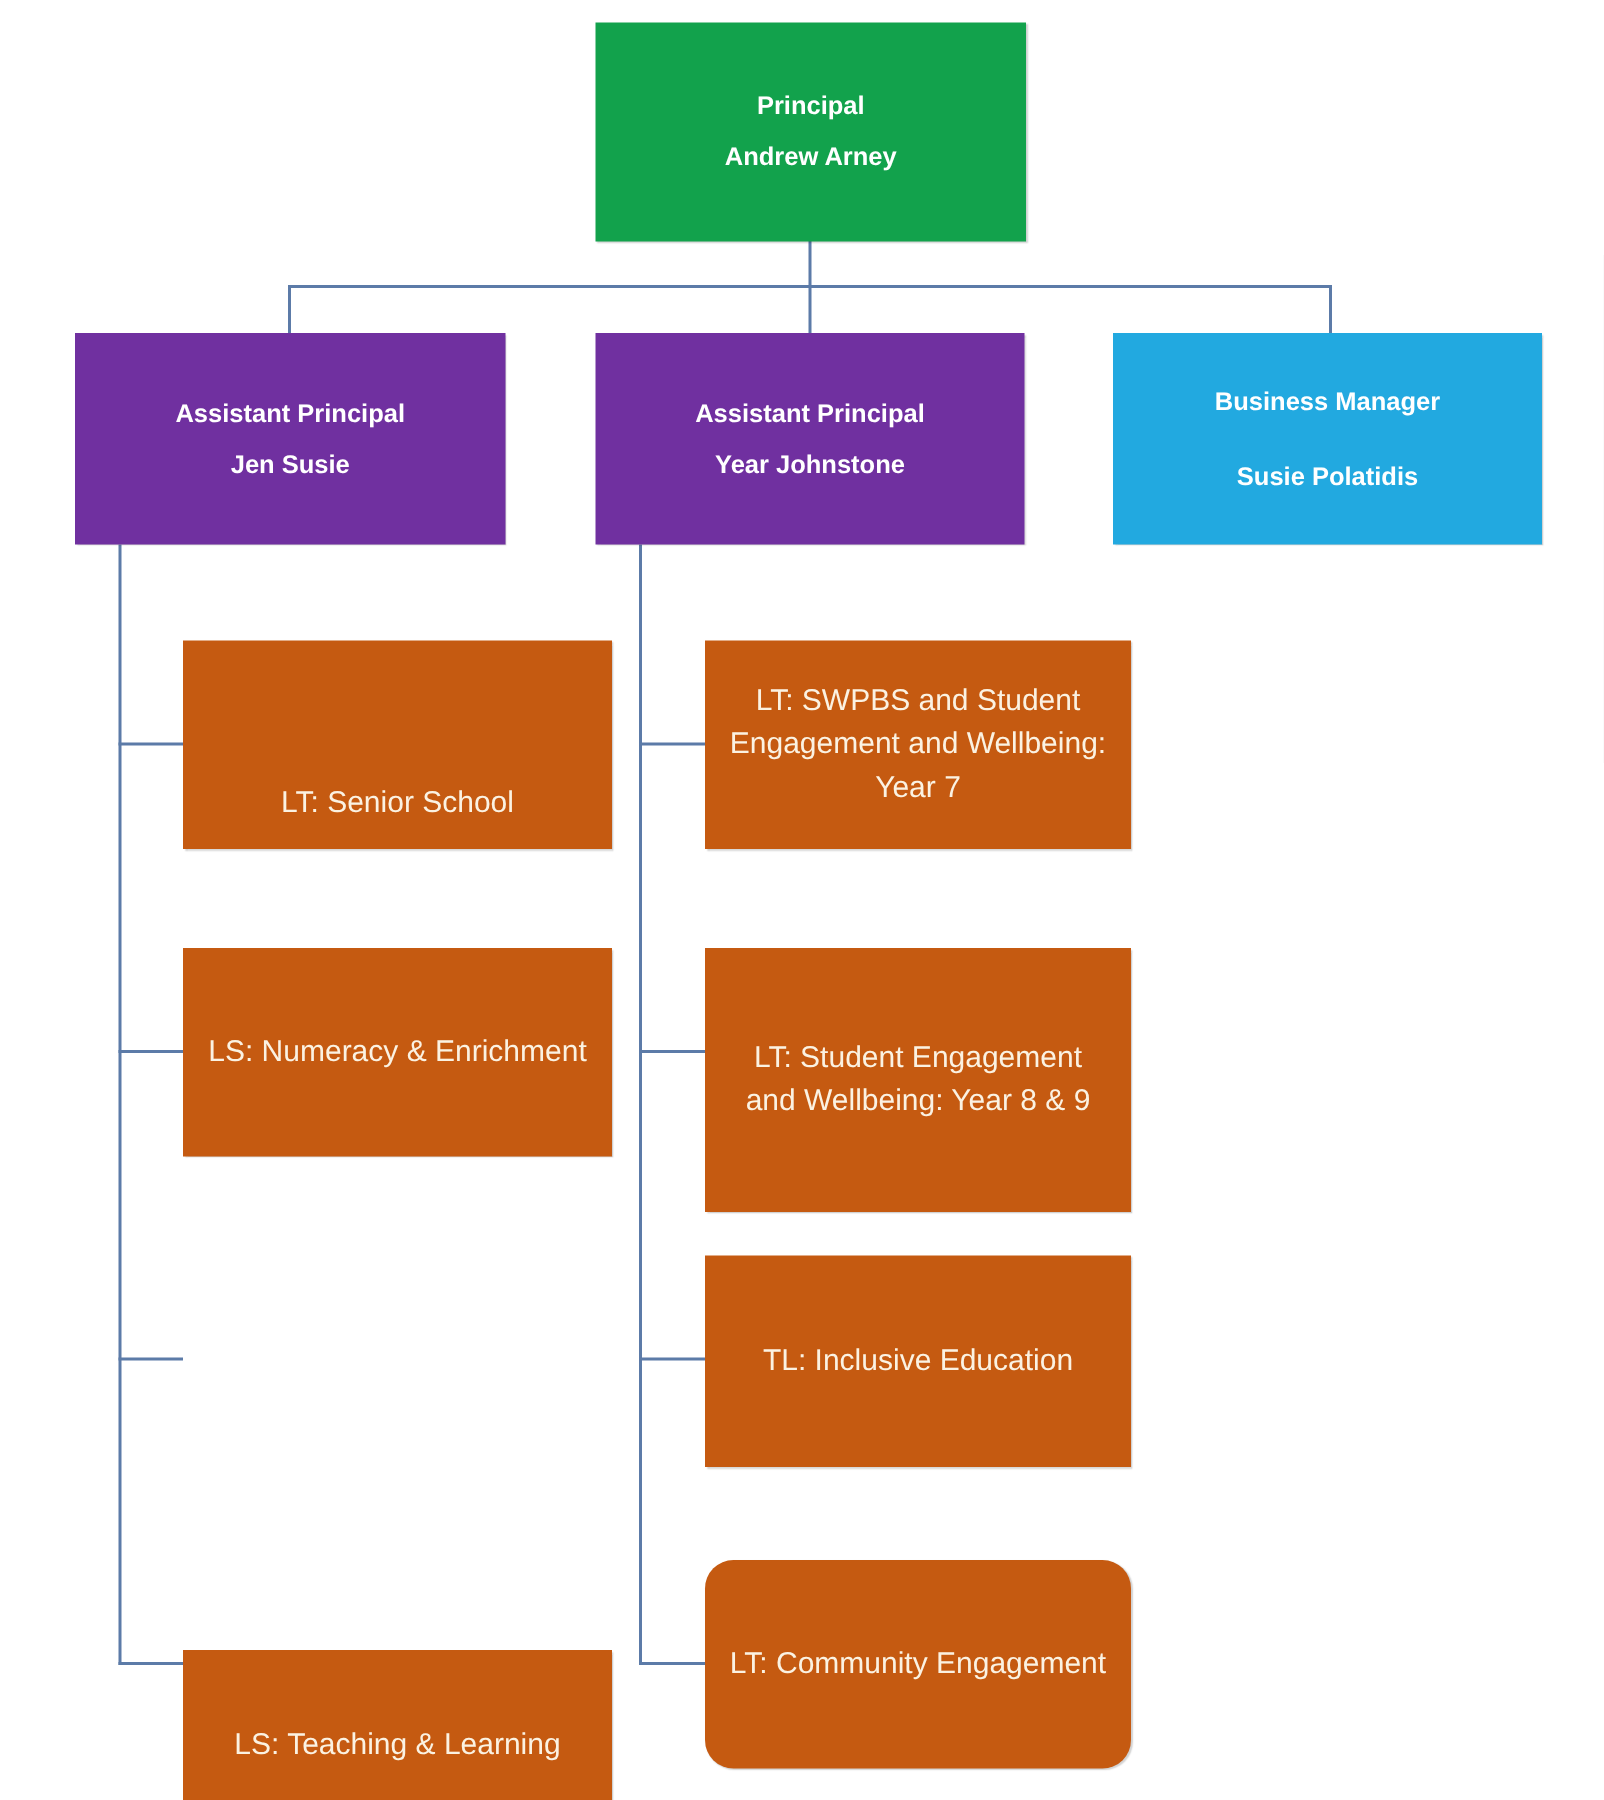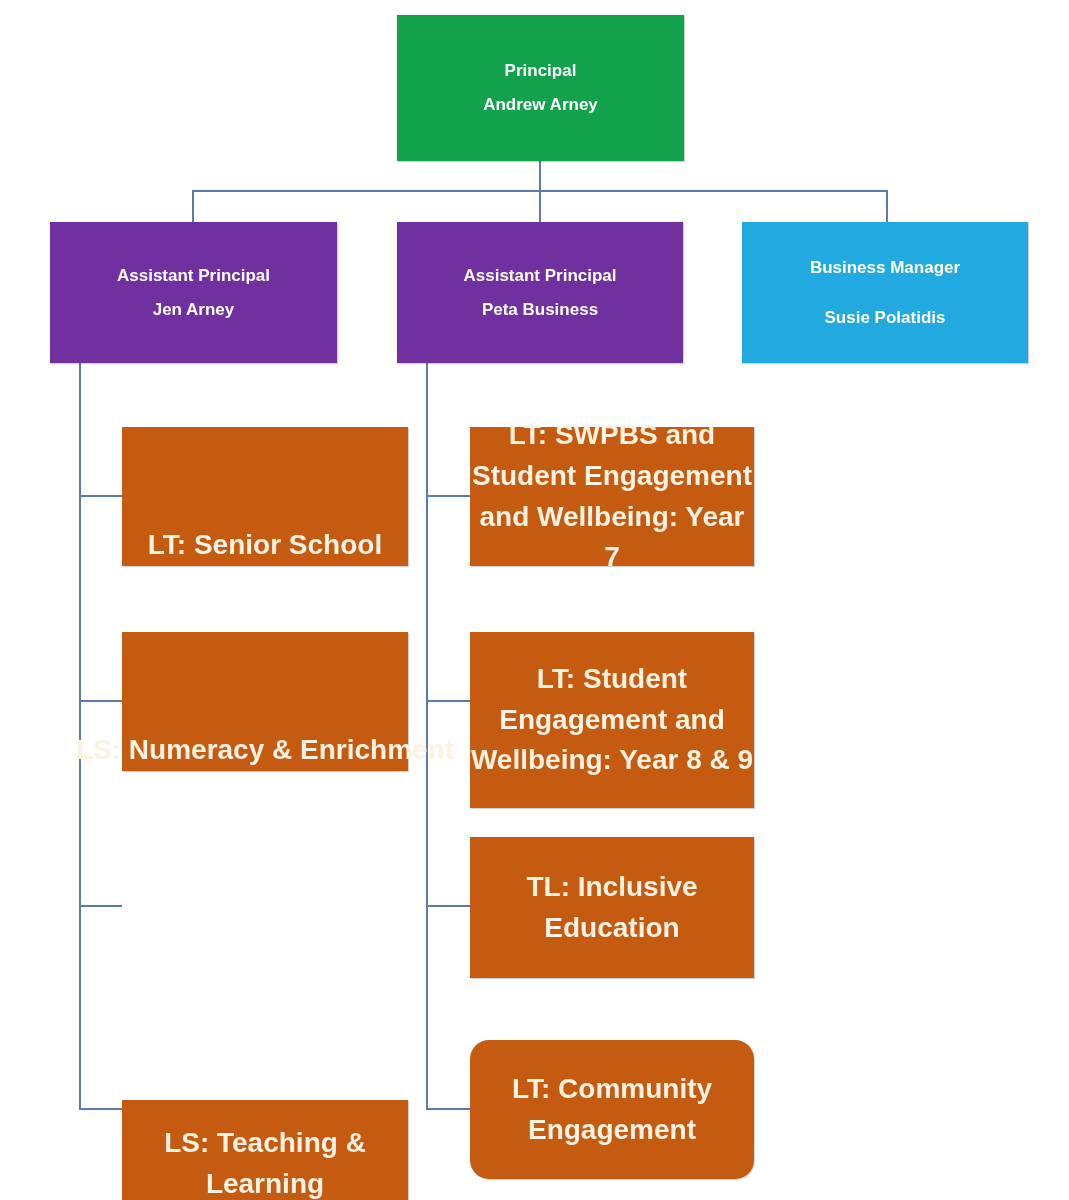--- a/index.html
+++ b/index.html
@@ -40,24 +40,24 @@
     font-weight:bold;
     font-size:17px;
   }
   .node.header .role{margin-bottom:14px;}
   .node.principal{background:var(--principal);}
   .node.assistant{background:var(--assistant);}
   .node.manager{background:var(--manager);gap:16px;}
   .node.leader{
     background:var(--leader);
     color:var(--leader_text);
-    font-weight:bold;
-    font-size:28px;
+    font-weight:normal;
+    font-size:20px;
     line-height:1.45;
-    padding:0;
+    padding:16px;
   }
   .line{
     position:absolute;
     background:var(--connector);
   }
 </style>
 </head>
 <body>
 
 <div class="canvas">
@@ -80,37 +80,37 @@
   <div class="line" style="left:426px;top:905px;width:44px;height:2px;"></div>
   <div class="line" style="left:426px;top:1108px;width:44px;height:2px;"></div>
 
   <div class="node principal header" style="left:397px;top:15px;width:287px;height:146px;">
     <div class="role">Principal</div>
     <div class="name">Andrew Arney</div>
   </div>
 
   <div class="node assistant header" style="left:50px;top:222px;width:287px;height:141px;">
     <div class="role">Assistant Principal</div>
-    <div class="name">Jen Arney</div>
+    <div class="name">Jen Susie</div>
   </div>
 
   <div class="node assistant header" style="left:397px;top:222px;width:286px;height:141px;">
     <div class="role">Assistant Principal</div>
-    <div class="name">Peta Business</div>
+    <div class="name">Year Johnstone</div>
   </div>
 
   <div class="node manager header" style="left:742px;top:222px;width:286px;height:141px;">
     <div class="role">Business Manager</div>
     <div class="name">Susie Polatidis</div>
   </div>
 
   <div class="node leader" style="left:122px;top:427px;width:286px;height:139px;justify-content:flex-end;">
     <div>LT: Senior School</div>
   </div>
-  <div class="node leader" style="left:122px;top:632px;width:286px;height:139px;justify-content:flex-end;">
+  <div class="node leader" style="left:122px;top:632px;width:286px;height:139px;">
     <div style="white-space:nowrap;">LS: Numeracy &amp; Enrichment</div>
   </div>
   <div class="node leader" style="left:122px;top:1100px;width:286px;height:127px;">
     <div>LS: Teaching &amp; Learning</div>
   </div>
 
   <div class="node leader" style="left:470px;top:427px;width:284px;height:139px;">
     <div>LT: SWPBS and Student Engagement and Wellbeing: Year 7</div>
   </div>
   <div class="node leader" style="left:470px;top:632px;width:284px;height:176px;">

